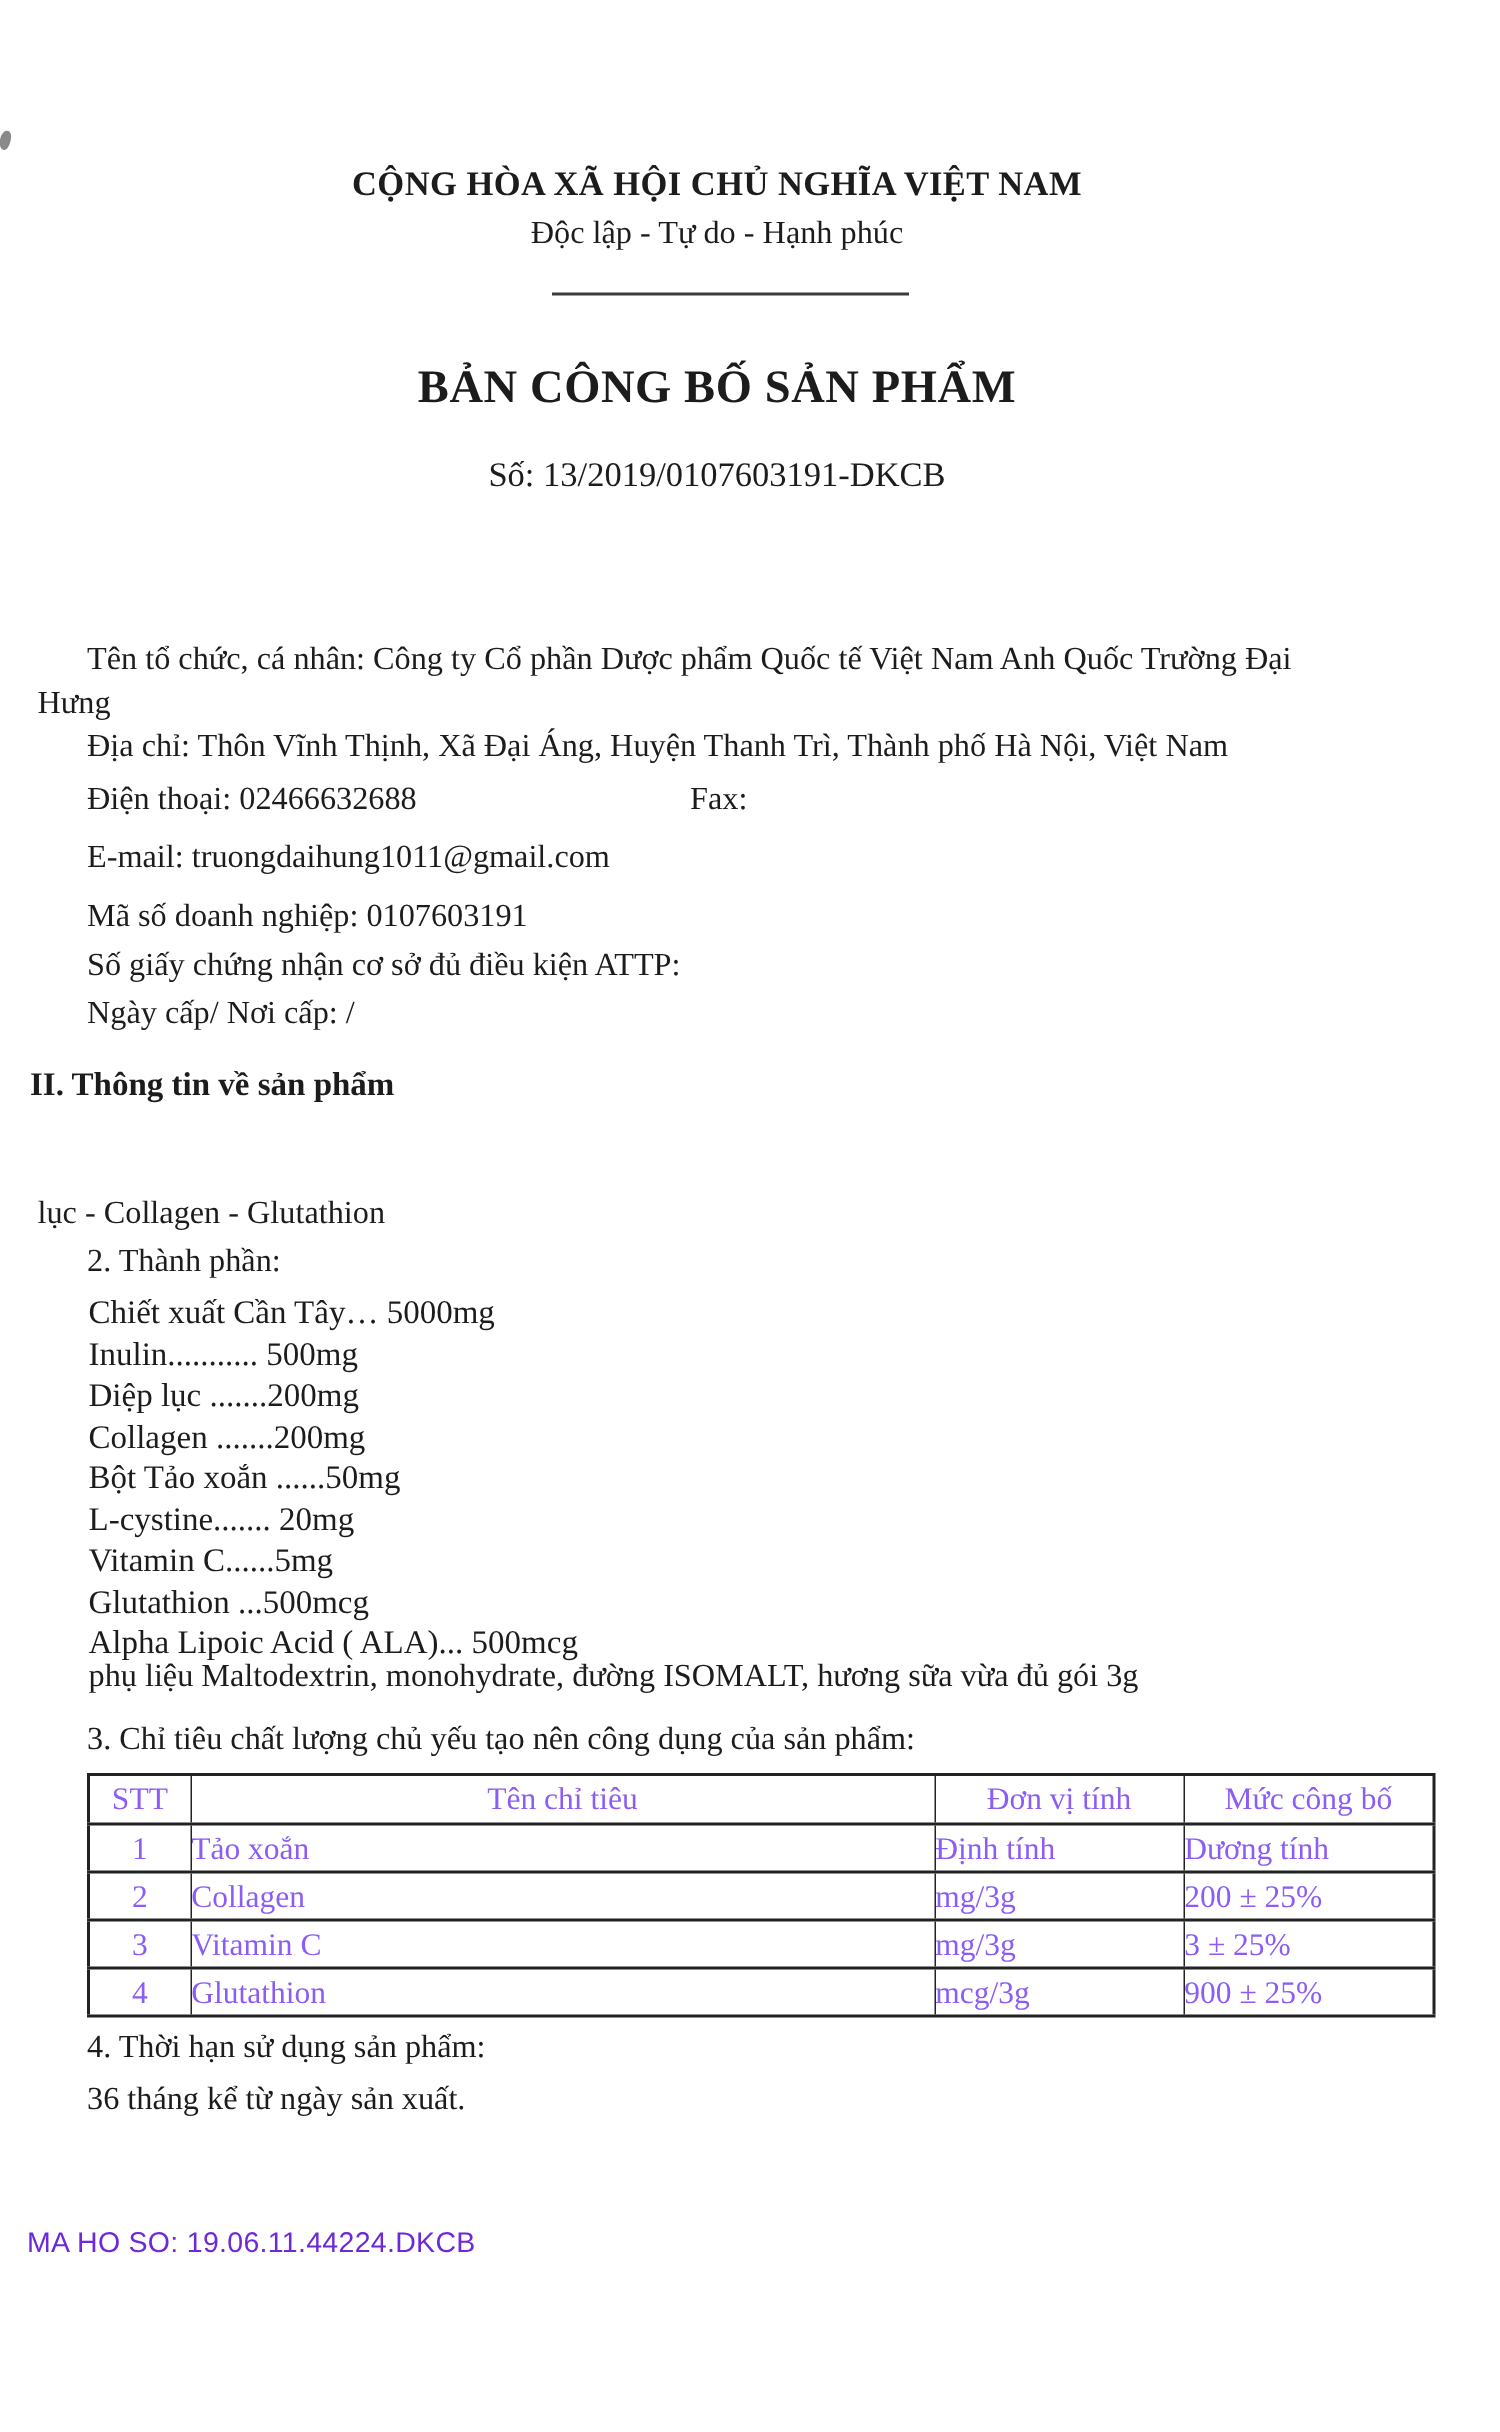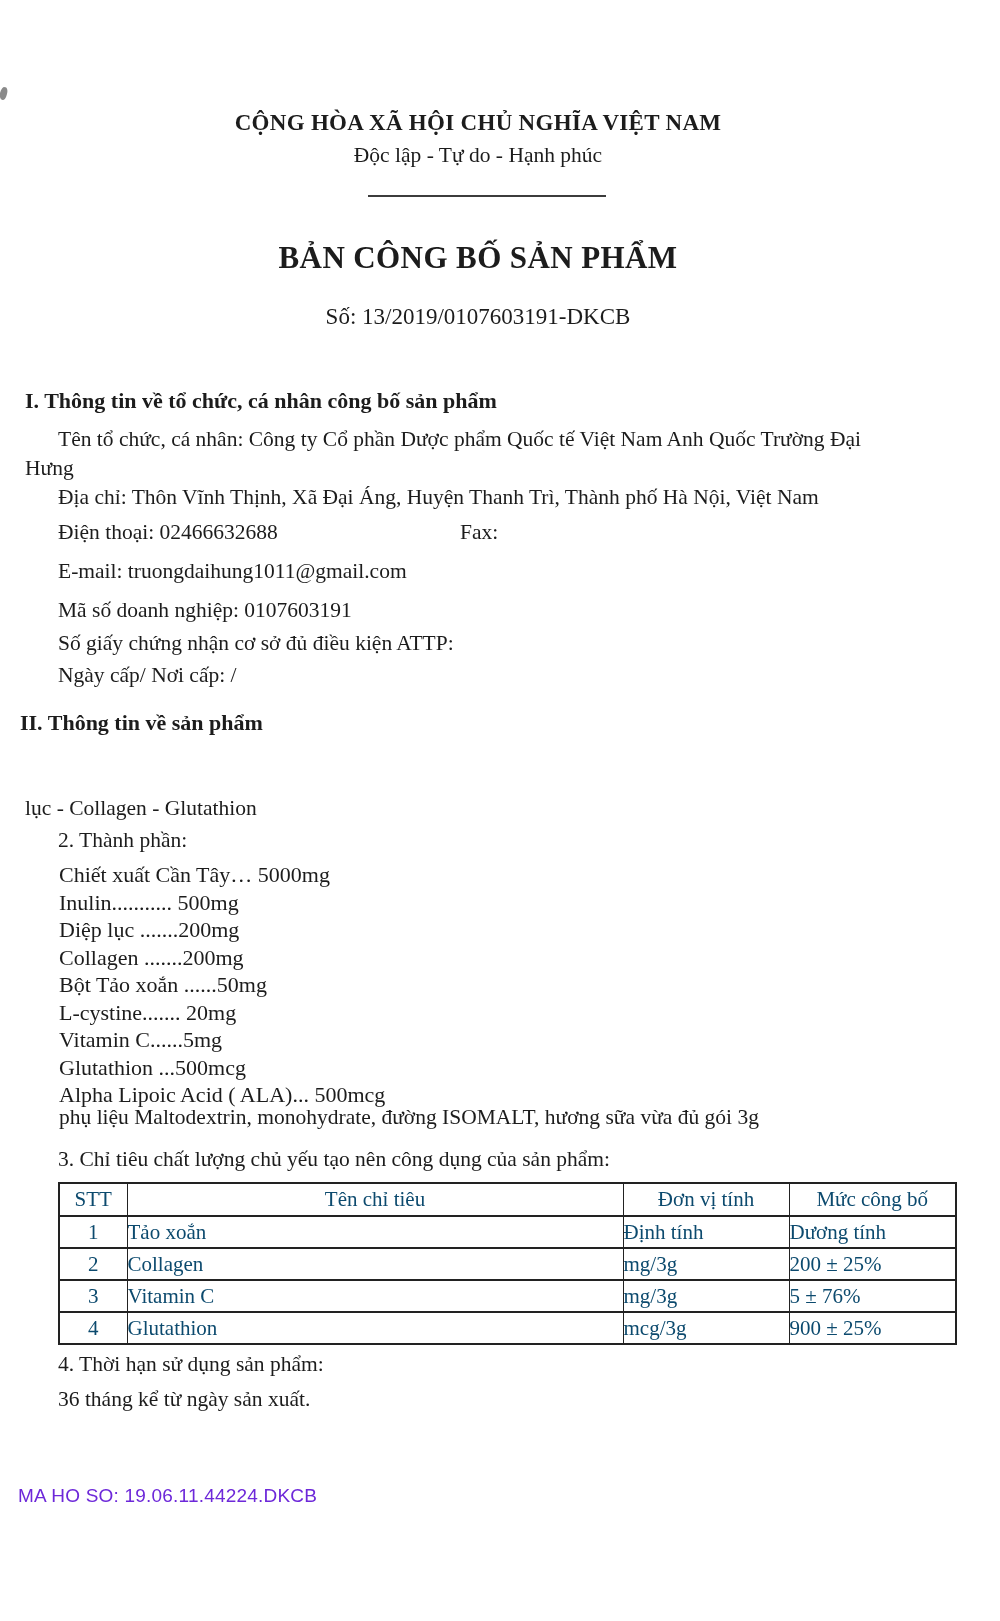--- a/index.html
+++ b/index.html
@@ -21,21 +21,21 @@
   .doc-number{top:303px;font-size:23px;}
   .body-line{font-size:21.5px;}
   .sec-heading{font-size:22px;font-weight:bold;}
   .ing{font-size:22px;line-height:27.5px;white-space:pre;}
   .ingredients-block{position:absolute;top:861px;left:59px;}
   .excipients{top:1104px;left:59px;font-size:21.5px;}
   .scan-speck{position:absolute;left:0px;top:87px;width:7px;height:13px;background:#8a8a8a;border-radius:50% 40% 45% 50%;transform:rotate(12deg);}
   table.qtable{
     position:absolute;top:1182px;left:58px;
     border-collapse:collapse;table-layout:fixed;width:897px;
-    font-size:21px;color:#0c4a6e;
+    font-size:21px;color:#8b5cf6;
     border:2px solid #222222;
   }
   table.qtable th,table.qtable td{
     border-left:1px solid #222222;border-right:1px solid #222222;
     border-top:2px solid #222222;border-bottom:2px solid #222222;
     font-weight:normal;padding:0;vertical-align:middle;
     overflow:hidden;white-space:pre;
   }
   table.qtable th{height:31px;text-align:center;}
   table.qtable td{height:30px;}
@@ -54,21 +54,20 @@
 
   <div class="scan-speck"></div>
 
   <div class="abs centerband nat-title">CỘNG HÒA XÃ HỘI CHỦ NGHĨA VIỆT NAM</div>
   <div class="abs centerband motto">Độc lập - Tự do - Hạnh phúc</div>
   <div class="divider"></div>
 
   <div class="abs centerband doc-title">BẢN CÔNG BỐ SẢN PHẨM</div>
   <div class="abs centerband doc-number">Số: 13/2019/0107603191-DKCB</div>
 
-  <div class="abs sec-heading" style="top:388px;left:25px;">I. Thông tin về tổ chức, cá nhân công bố sản phẩm</div>
   <div class="abs body-line" style="top:426px;left:58px;">Tên tổ chức, cá nhân: Công ty Cổ phần Dược phẩm Quốc tế Việt Nam Anh Quốc Trường Đại</div>
   <div class="abs body-line" style="top:455px;left:25px;">Hưng</div>
   <div class="abs body-line" style="top:484px;left:58px;">Địa chỉ: Thôn Vĩnh Thịnh, Xã Đại Áng, Huyện Thanh Trì, Thành phố Hà Nội, Việt Nam</div>
   <div class="abs body-line" style="top:519px;left:58px;">Điện thoại: 02466632688</div>
   <div class="abs body-line" style="top:519px;left:460px;">Fax:</div>
   <div class="abs body-line" style="top:558px;left:58px;">E-mail: truongdaihung1011@gmail.com</div>
   <div class="abs body-line" style="top:597px;left:58px;">Mã số doanh nghiệp: 0107603191</div>
   <div class="abs body-line" style="top:630px;left:58px;">Số giấy chứng nhận cơ sở đủ điều kiện ATTP:</div>
   <div class="abs body-line" style="top:662px;left:58px;">Ngày cấp/ Nơi cấp: /</div>
 
@@ -116,21 +115,21 @@
       <tr>
         <td class="c-stt">2</td>
         <td class="c-name">Collagen</td>
         <td class="c-unit">mg/3g</td>
         <td class="c-level">200 ± 25%</td>
       </tr>
       <tr>
         <td class="c-stt">3</td>
         <td class="c-name">Vitamin C</td>
         <td class="c-unit">mg/3g</td>
-        <td class="c-level">5 ± 76%</td>
+        <td class="c-level">3 ± 25%</td>
       </tr>
       <tr>
         <td class="c-stt">4</td>
         <td class="c-name">Glutathion</td>
         <td class="c-unit">mcg/3g</td>
         <td class="c-level">900 ± 25%</td>
       </tr>
     </tbody>
   </table>
 

